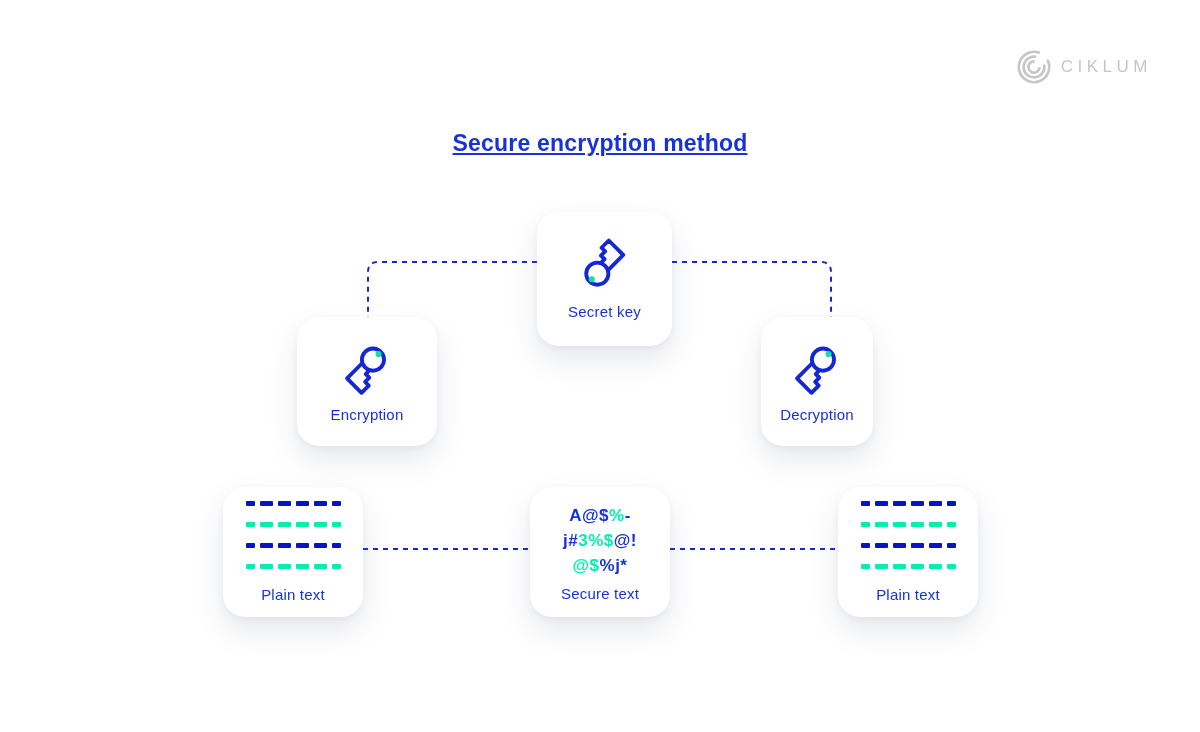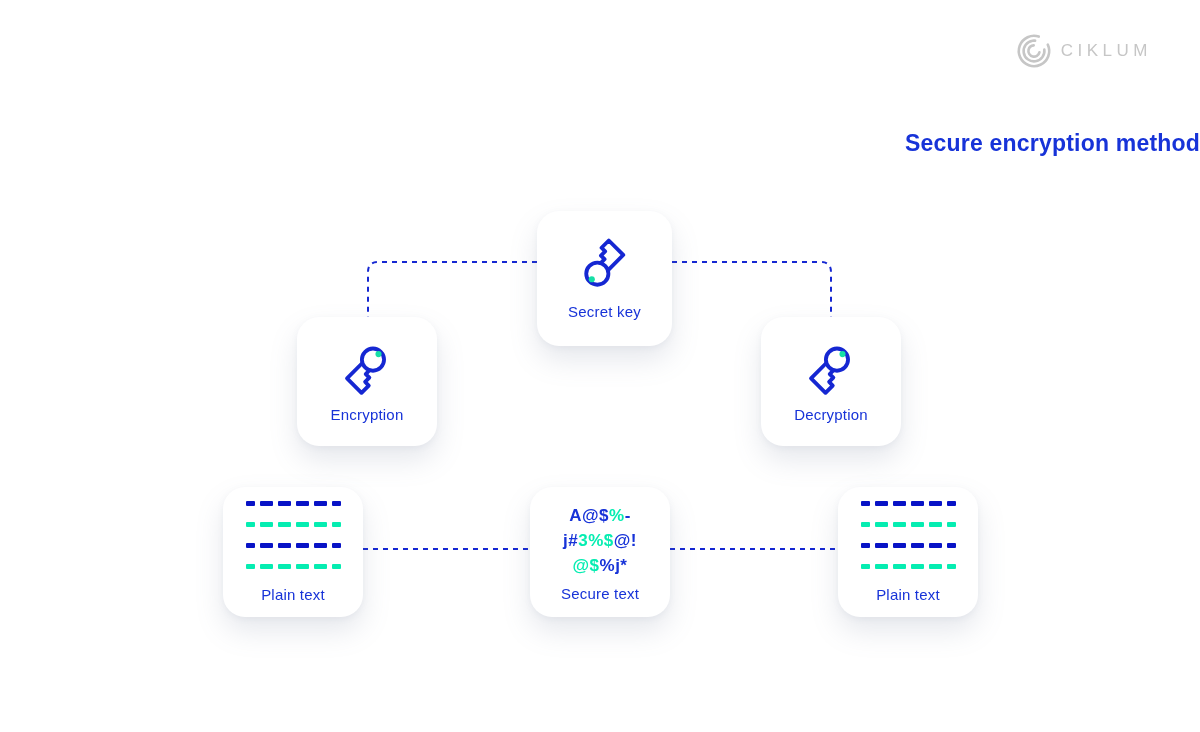--- a/index.html
+++ b/index.html
@@ -11,42 +11,42 @@
     --gray:#C6C6C6;
     --bg:#FFFFFF;
   }
   html,body{margin:0;padding:0;background:#f3f3f3;}
   .canvas{
     position:relative;width:1200px;height:732px;margin:0 auto;
     background:var(--bg);overflow:hidden;
     font-family:"Liberation Sans", sans-serif;
   }
   
-  .logo{position:absolute;top:32px;right:48px;display:flex;align-items:center;gap:8px;text-align:right;}
+  .logo{position:absolute;top:48px;right:48px;display:flex;align-items:center;gap:8px;text-align:right;}
   .logo-text{
     color:var(--gray);font-size:17px;font-weight:500;letter-spacing:4.5px;
   }
   
   .title{
-    position:absolute;top:130px;left:0;width:100%;text-align:right;
-    color:var(--blue);font-size:23px;font-weight:bold;letter-spacing:.2px;
+    position:absolute;top:130px;left:0;width:100%;text-align:center;
+    color:var(--blue);font-size:23px;font-weight:bold;letter-spacing:.2px;text-decoration:underline;
   }
   
   .wires{position:absolute;left:0;top:0;z-index:1;}
   .wires path{fill:none;stroke:var(--icon-blue);stroke-width:2;stroke-dasharray:5 5;}
   
   .card{
     position:absolute;z-index:2;background:#fff;border-radius:22px;
     box-shadow:0 14px 28px rgba(116,128,155,.18), 0 2px 6px rgba(116,128,155,.08);
     display:flex;flex-direction:column;align-items:center;justify-content:center;
   }
   .card-label{color:var(--blue);font-size:15px;letter-spacing:.2px;}
   #card-secret{left:537px;top:211px;width:135px;height:135px;}
   #card-encrypt{left:297px;top:317px;width:140px;height:129px;}
-  #card-decrypt{left:761px;top:317px;width:140px;height:129px;}
+  #card-decrypt{left:761px;top:317px;width:112px;height:129px;}
   #card-plain-left{left:223px;top:487px;width:140px;height:130px;}
   #card-cipher{left:530px;top:487px;width:140px;height:130px;}
   #card-plain-right{left:838px;top:487px;width:140px;height:130px;}
   
   .key-svg{width:58px;height:58px;margin-bottom:8px;}
   .key-svg .stroke{fill:none;stroke:var(--icon-blue);stroke-width:4.5;stroke-linejoin:round;stroke-linecap:round;}
   .key-svg .dot{fill:var(--dot-green);}
   
   .plain-pattern{display:flex;flex-direction:column;gap:16px;margin-bottom:17px;}
   .dash-row{display:flex;gap:5px;align-items:center;}

